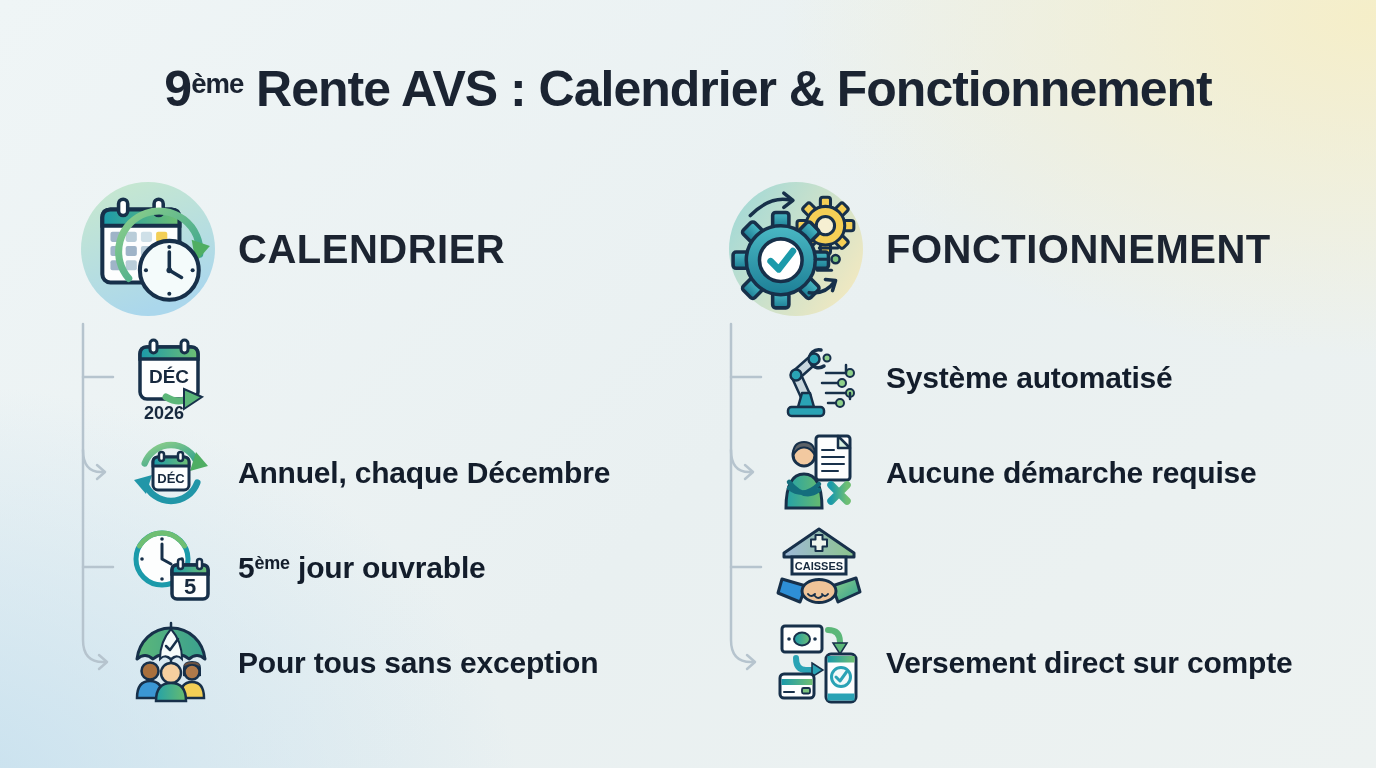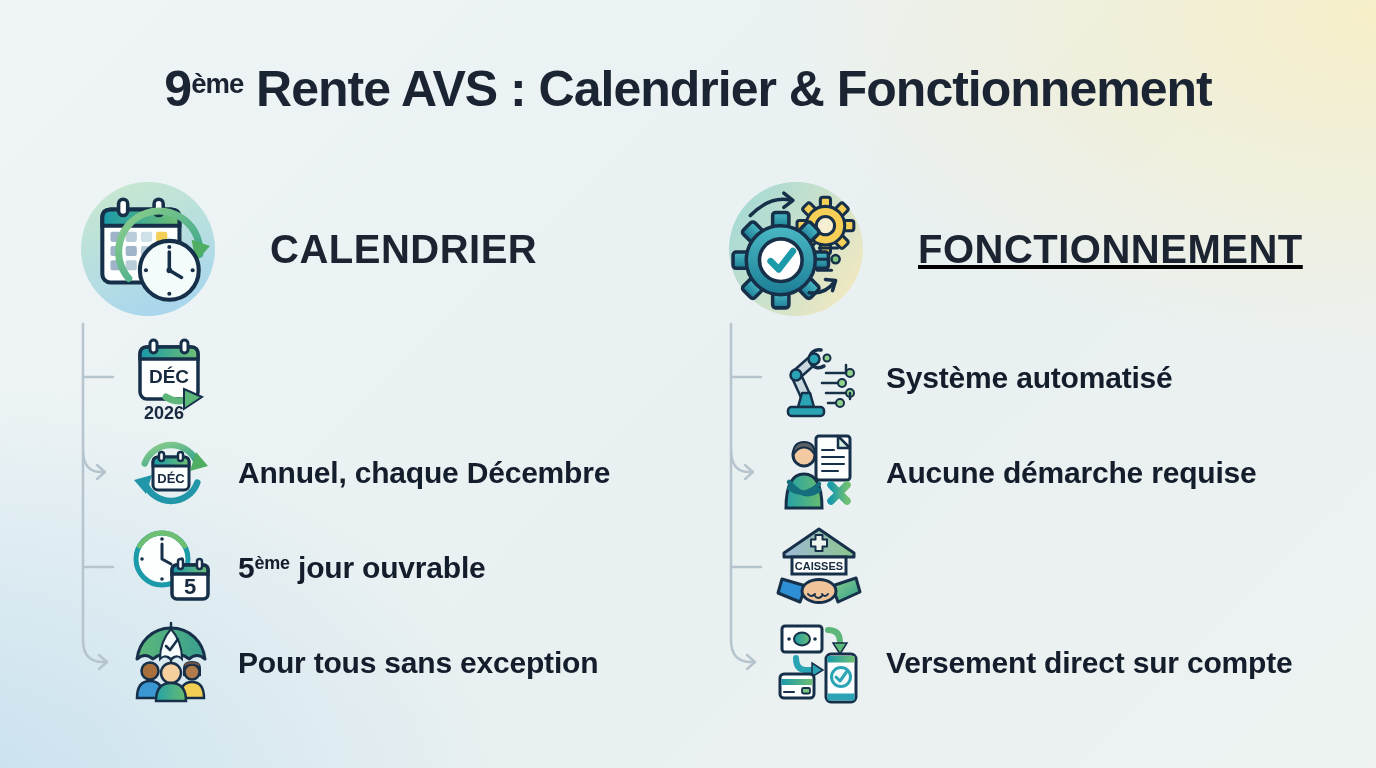--- a/index.html
+++ b/index.html
@@ -11,22 +11,22 @@
       radial-gradient(950px 680px at -5% 105%, rgba(196,223,238,0.95), rgba(196,223,238,0) 62%),
       linear-gradient(135deg,#eff5f6 0%,#e9f0f1 55%,#edf2f1 100%);
   }
   .title{
     position:absolute;top:60px;left:0;width:100%;text-align:center;
     font-size:50px;font-weight:bold;color:#1b2432;letter-spacing:-1px;white-space:nowrap;
   }
   .title .sup{font-size:0.55em;position:relative;top:-0.48em;}
   .col{position:absolute;top:180px;width:640px;height:540px;}
   .col-left{left:80px;}
-  .col-right{left:728px;text-decoration:underline;}
-  .col-header{display:flex;align-items:center;height:138px;gap:32px;}
+  .col-right{left:728px;}
+  .col-header{display:flex;align-items:center;height:138px;}
   .hdr-icon{width:136px;height:136px;flex:none;}
   .hdr-label{font-size:40px;font-weight:bold;color:#1c2431;margin-left:22px;letter-spacing:0.5px;white-space:nowrap;}
   .rows{position:absolute;top:150px;left:0;width:100%;}
   .row{display:flex;align-items:center;height:95px;}
   .row-icon{width:92px;height:90px;margin-left:46px;flex:none;display:flex;align-items:center;justify-content:flex-start;}
   .row-icon svg{width:90px;height:90px;}
   .row-text{margin-left:20px;font-size:30px;font-weight:bold;color:#131d2b;letter-spacing:-0.2px;white-space:nowrap;}
   .row-text .sup{font-size:0.6em;position:relative;top:-0.5em;}
   .connector{position:absolute;top:318px;width:70px;height:380px;pointer-events:none;}
   .connector-left{left:55px;}

